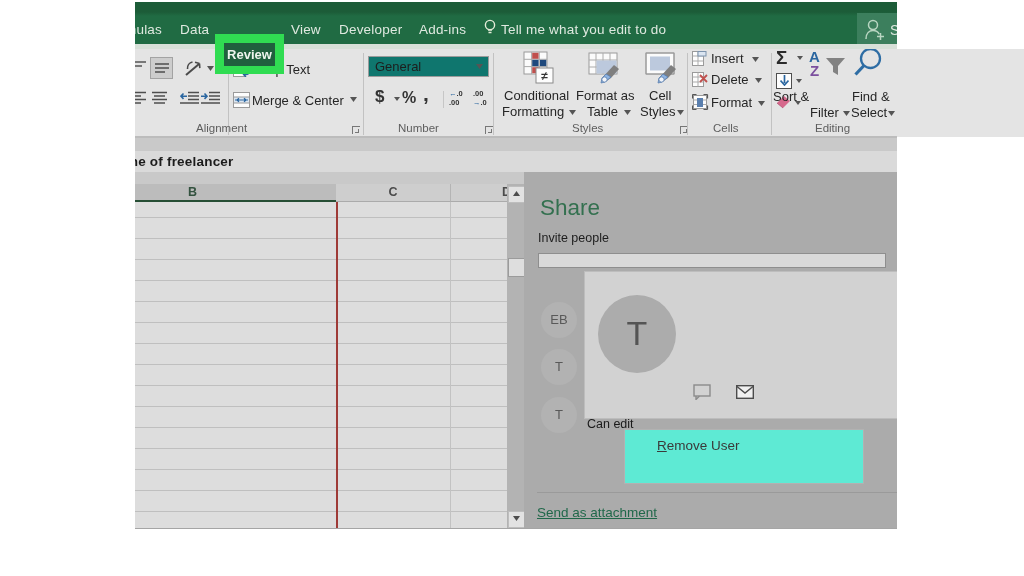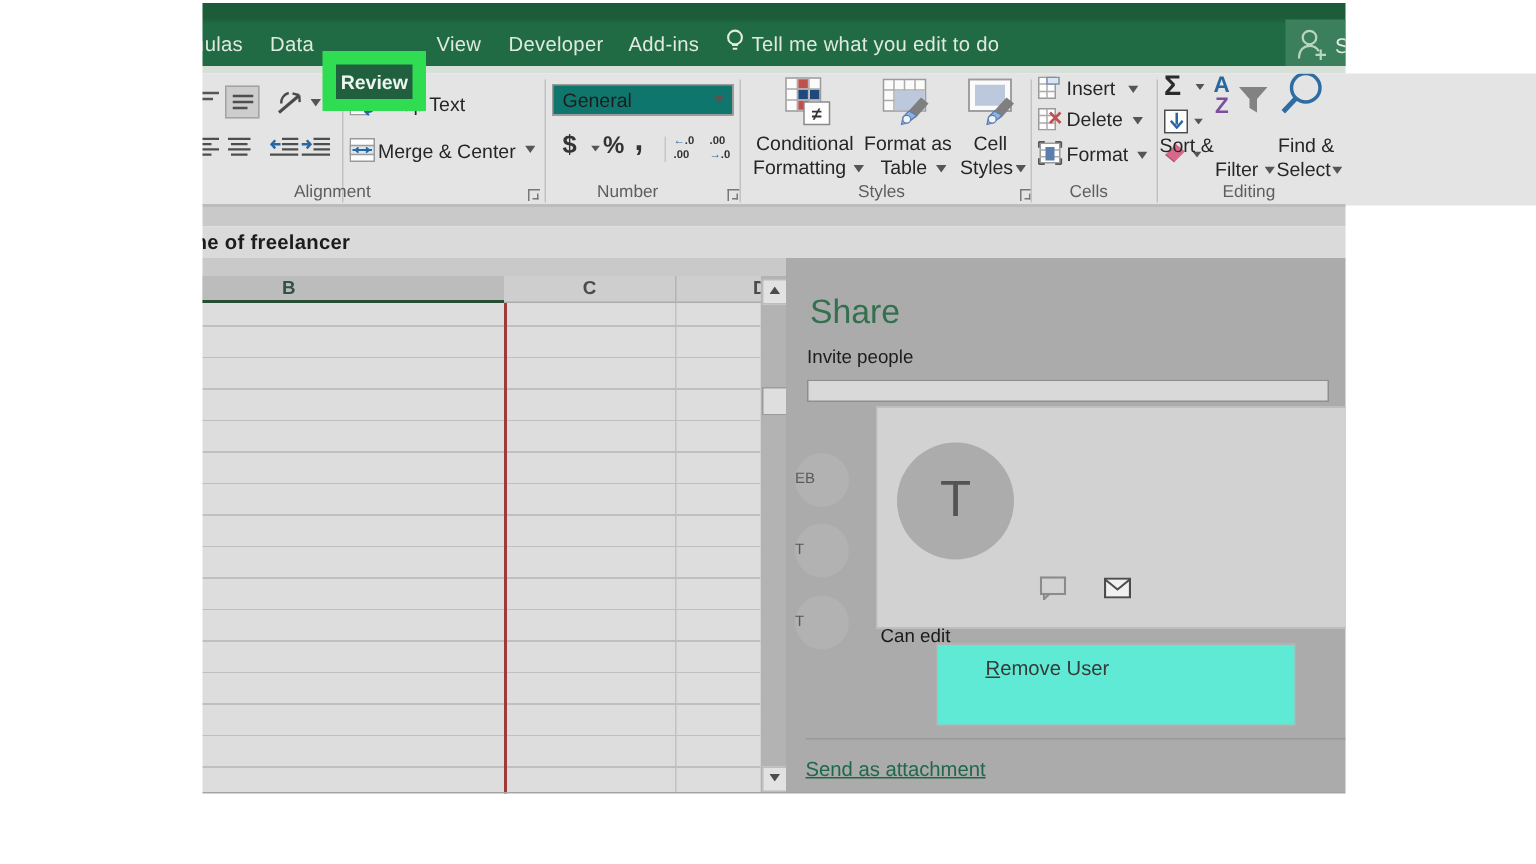--- a/index.html
+++ b/index.html
@@ -47,22 +47,22 @@
   
   #sbar{left:507px;top:184px;width:17px;height:344px;background:#b3b3b3;}
   .sbtn{position:absolute;left:1px;width:15px;height:15px;background:#e2e2e2;border:1px solid #bdbdbd;}
   .sbtn svg{display:block;margin:4px auto 0;}
   #sthumb{position:absolute;left:1px;top:74px;width:15px;height:17px;background:#dedede;border:1px solid #9b9b9b;}
   
   #pane{left:524px;top:172px;width:373px;height:356px;background:#ababab;overflow:hidden;}
   #shareT{position:absolute;left:16px;top:23px;font-size:22.5px;color:#33704f;}
   #invite{position:absolute;left:14px;top:59px;font-size:12.5px;color:#1d1d1d;}
   #sinput{position:absolute;left:14px;top:81px;width:346px;height:13px;background:#d9d9d9;border:1px solid #8e8e8e;}
-  .av{position:absolute;left:6px;width:36px;height:36px;border-radius:50%;background:#b2b2b2;
-      color:#595959;font-size:10px;}
+  .av{position:absolute;left:17px;width:36px;height:36px;border-radius:50%;background:#b2b2b2;
+      color:#595959;text-align:center;font-size:13px;}
   #card{position:absolute;left:60px;top:99px;width:313px;height:146px;background:#d2d2d2;border:1px solid #bdbdbd;border-right:none;}
   #bigav{position:absolute;left:13px;top:23px;width:78px;height:78px;border-radius:50%;background:#acacac;
       color:#545454;font-size:34px;text-align:center;line-height:76px;}
   #canedit{position:absolute;left:63px;top:245px;font-size:12.5px;color:#1a1a1a;}
   #menu{position:absolute;left:100px;top:257px;width:238px;height:53px;background:#5eead4;border:1px solid #b2b2b2;}
   #menu div{position:absolute;left:32px;font-size:13.5px;color:#3a3a3a;}
   #psep{position:absolute;left:13px;top:320px;width:360px;height:1px;background:#9a9a9a;}
   #sendatt{position:absolute;left:13px;top:333px;font-size:13.5px;color:#20684a;text-decoration:underline;}
   
   #wbot{left:135px;top:528px;width:762px;height:1px;background:#a5a5a5;}

